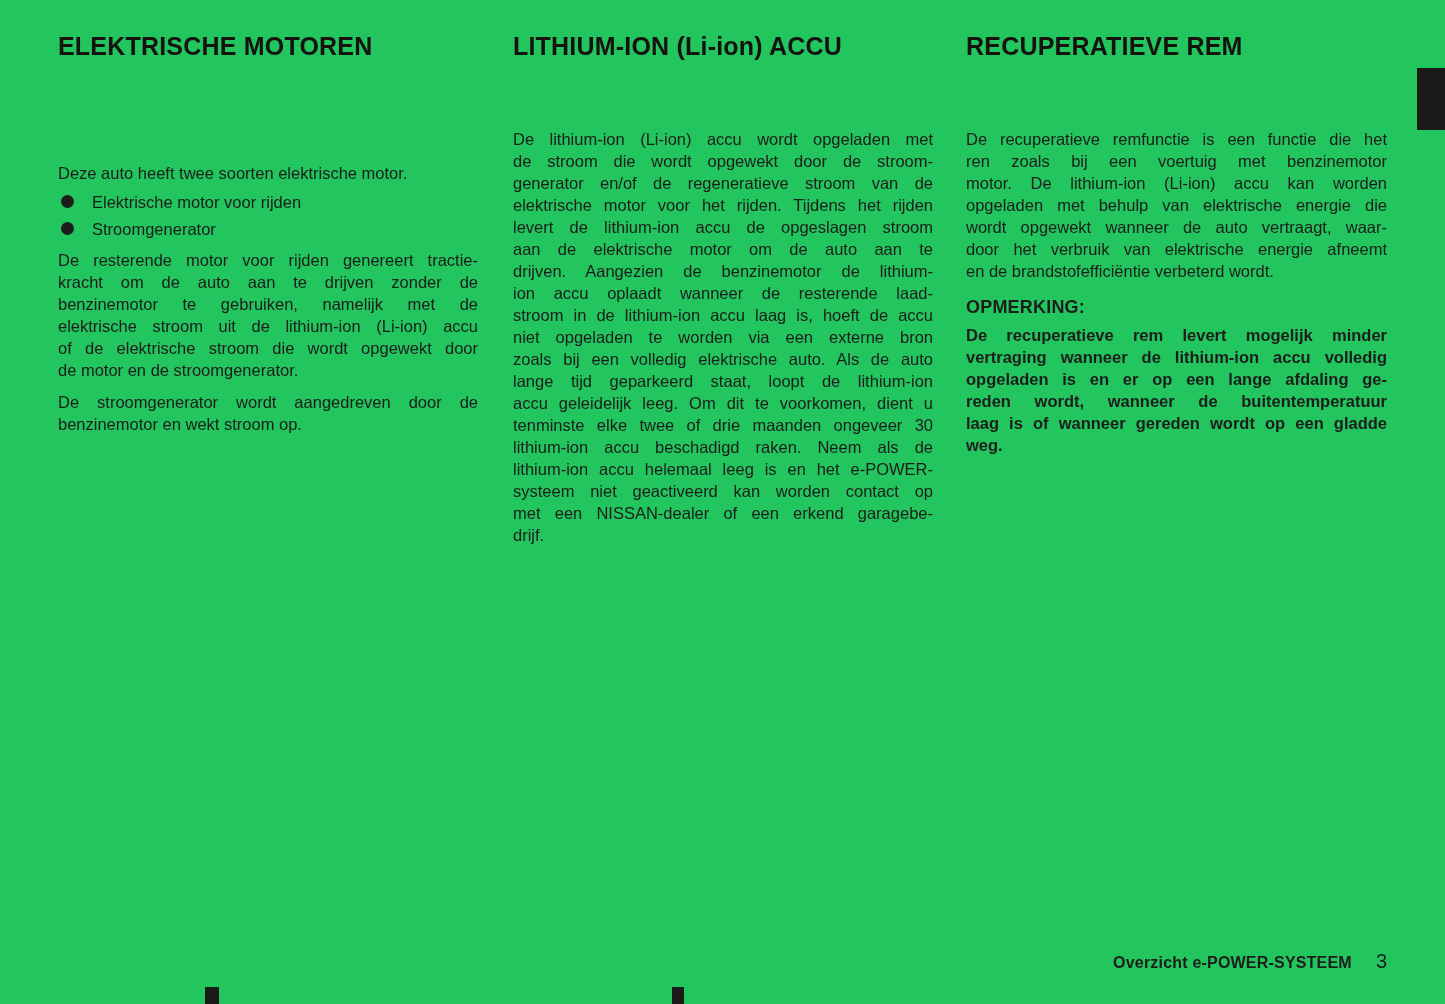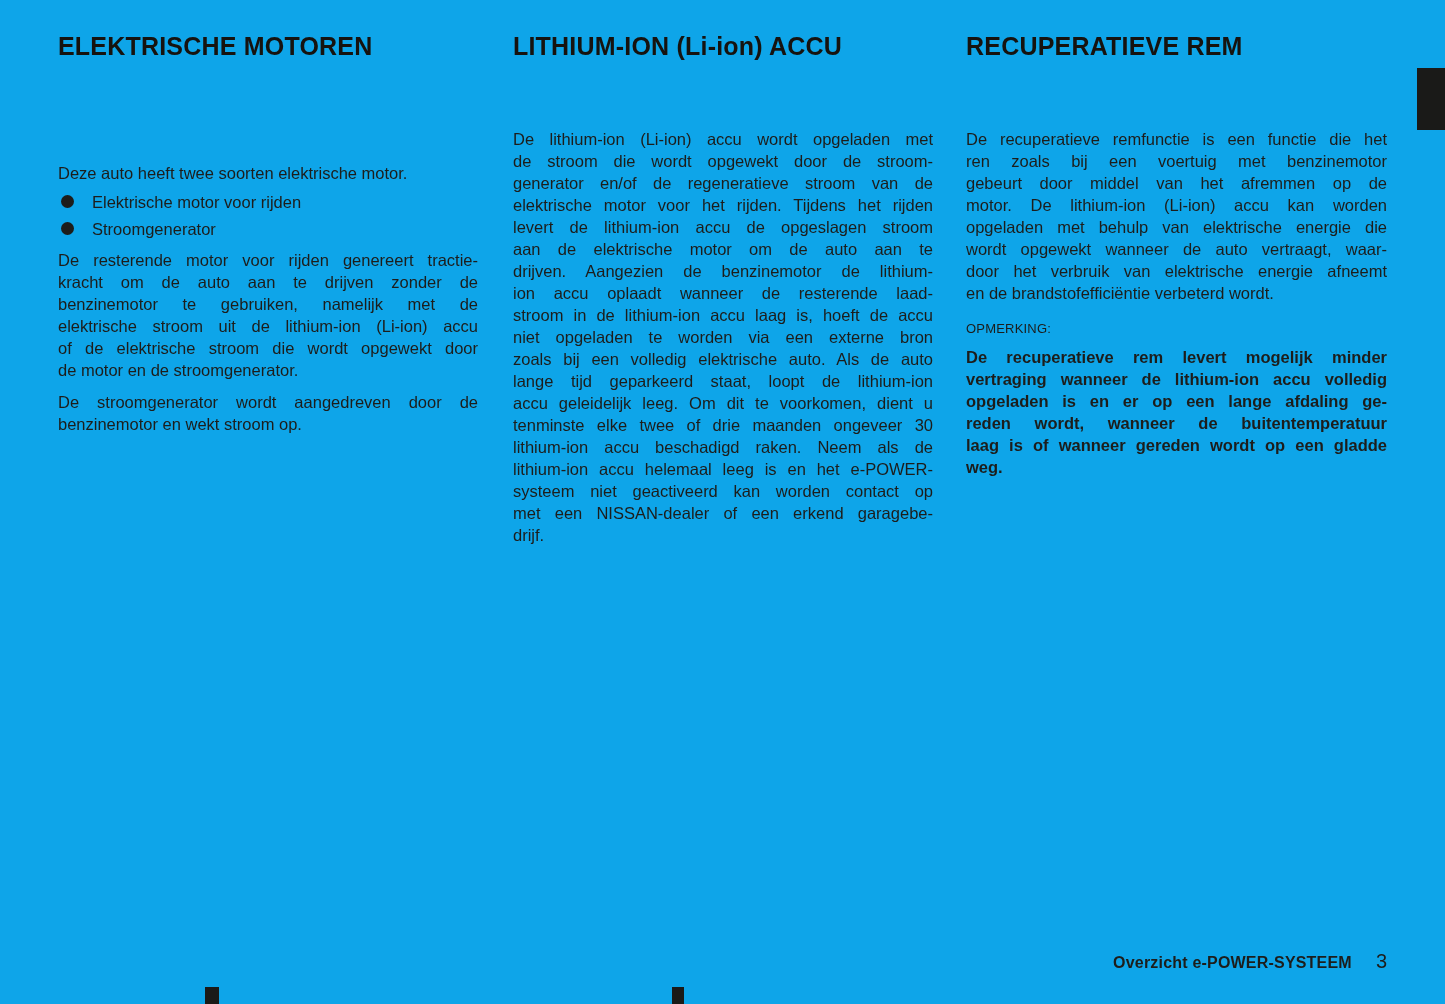--- a/index.html
+++ b/index.html
@@ -3,21 +3,21 @@
 <meta charset="utf-8">
 <style>
   * { margin: 0; padding: 0; box-sizing: border-box; }
   html, body {
     width: 1445px; height: 1004px;
     background: #ffffff;
     overflow: hidden;
     font-family: "Liberation Sans", "DejaVu Sans", sans-serif;
     color: #1d1d1b;
   }
-  .page { position: relative; width: 1445px; height: 1004px; background: #0ea5e9; }
+  .page { position: relative; width: 1445px; height: 1004px; background: #22c55e; }
 
   .col { position: absolute; top: 33px; }
   #col1 { left: 58px;  width: 420px; }
   #col2 { left: 513px; width: 420px; }
   #col3 { left: 966px; width: 421px; }
 
   .col-heading {
     font-size: 25px;
     font-weight: 700;
     letter-spacing: 0.2px;
@@ -45,22 +45,22 @@
   .bullet-list { margin: 4px 0 7px 0; }
   .bullet-row { display: flex; align-items: center; height: 27px; }
   .bullet-dot {
     width: 13px; height: 13px; border-radius: 50%;
     background: #1d1d1b; margin-left: 3px; flex: 0 0 auto;
   }
   .bullet-label { margin-left: 18px; white-space: nowrap; }
 
   .note-heading {
     margin-top: 14px;
-    font-weight: 400;
-    font-size: 13px;
+    font-weight: 700;
+    font-size: 18px;
     line-height: 22px;
     letter-spacing: 0.2px;
   }
   .note-body { margin-top: 6px; font-weight: 700; }
   .note-body .tline { font-weight: 700; }
 
   .section-tab {
     position: absolute;
     left: 1417px; top: 68px;
     width: 28px; height: 62px;
@@ -140,21 +140,20 @@
         </div>
     </div>
   </div>
 
   <div class="col" id="col3">
     <div class="col-heading">RECUPERATIEVE REM</div>
     <div class="col-body">
       <div class="para para-first">
           <div class="tline">De recuperatieve remfunctie is een functie die het</div>
           <div class="tline">ren zoals bij een voertuig met benzinemotor</div>
-          <div class="tline">gebeurt door middel van het afremmen op de</div>
           <div class="tline">motor. De lithium-ion (Li-ion) accu kan worden</div>
           <div class="tline">opgeladen met behulp van elektrische energie die</div>
           <div class="tline">wordt opgewekt wanneer de auto vertraagt, waar-</div>
           <div class="tline">door het verbruik van elektrische energie afneemt</div>
           <div class="tline tline-last">en de brandstofefficiëntie verbeterd wordt.</div>
         </div>
       <div class="note-heading">OPMERKING:</div>
       <div class="note-body para-first">
           <div class="tline">De recuperatieve rem levert mogelijk minder</div>
           <div class="tline">vertraging wanneer de lithium-ion accu volledig</div>

